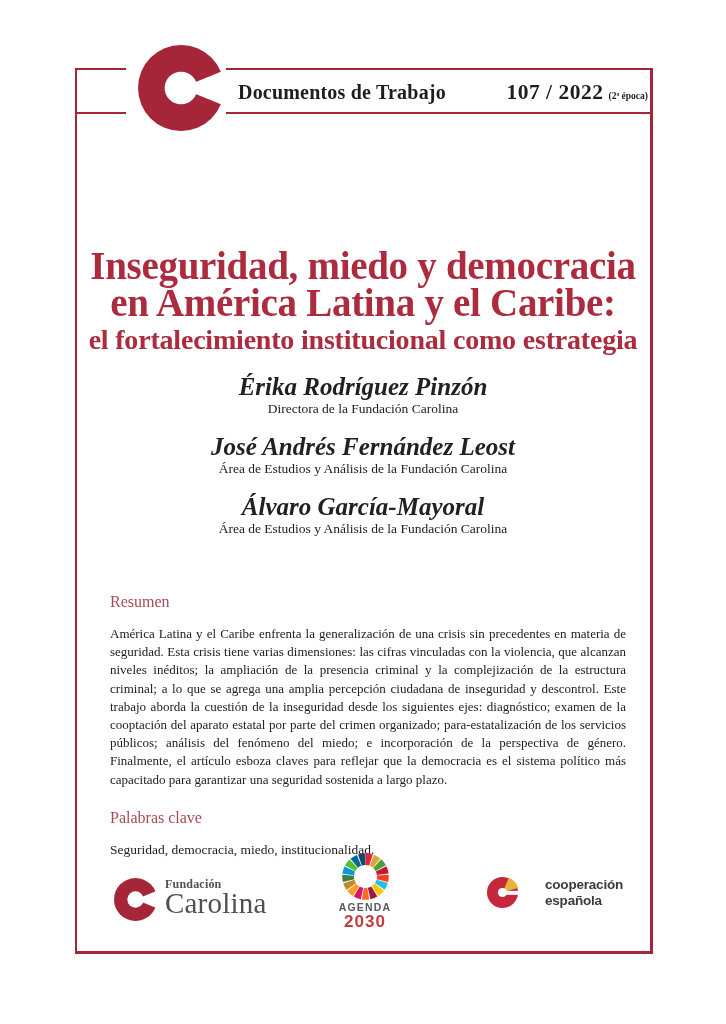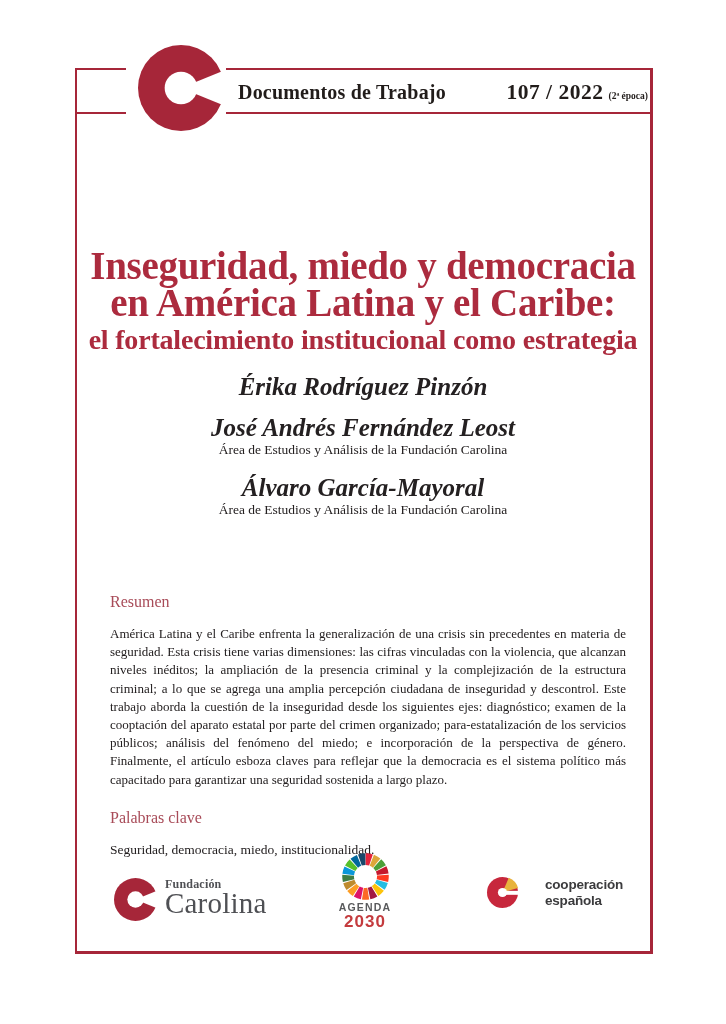--- a/index.html
+++ b/index.html
@@ -92,20 +92,21 @@
 
   <div class="title-block">
     <div class="title-main">Inseguridad, miedo y democracia</div>
     <div class="title-main">en América Latina y el Caribe:</div>
     <div class="title-sub">el fortalecimiento institucional como estrategia</div>
   </div>
 
   <div class="authors">
     <div class="author">
       <div class="author-name">Érika Rodríguez Pinzón</div>
+      <div class="author-affil">Directora de la Fundación Carolina</div>
     </div>
     <div class="author">
       <div class="author-name">José Andrés Fernández Leost</div>
       <div class="author-affil">Área de Estudios y Análisis de la Fundación Carolina</div>
     </div>
     <div class="author">
       <div class="author-name">Álvaro García-Mayoral</div>
       <div class="author-affil">Área de Estudios y Análisis de la Fundación Carolina</div>
     </div>
   </div>

